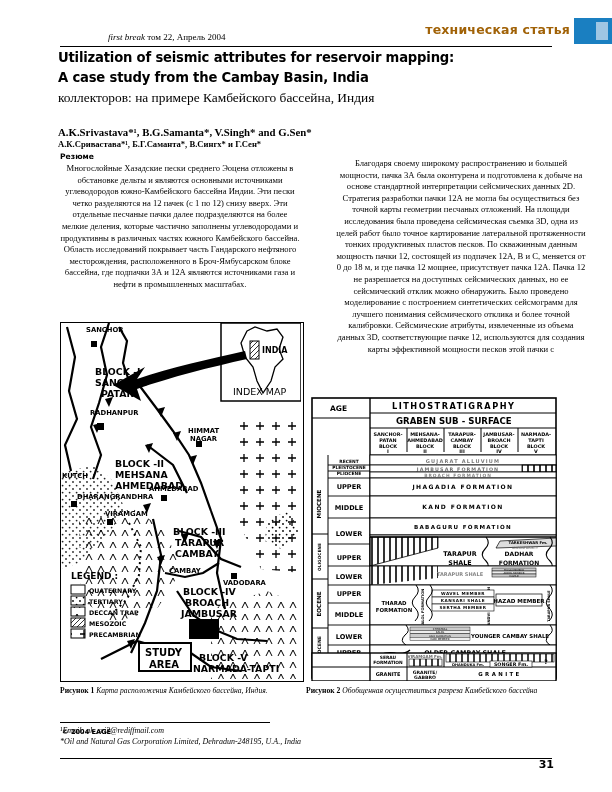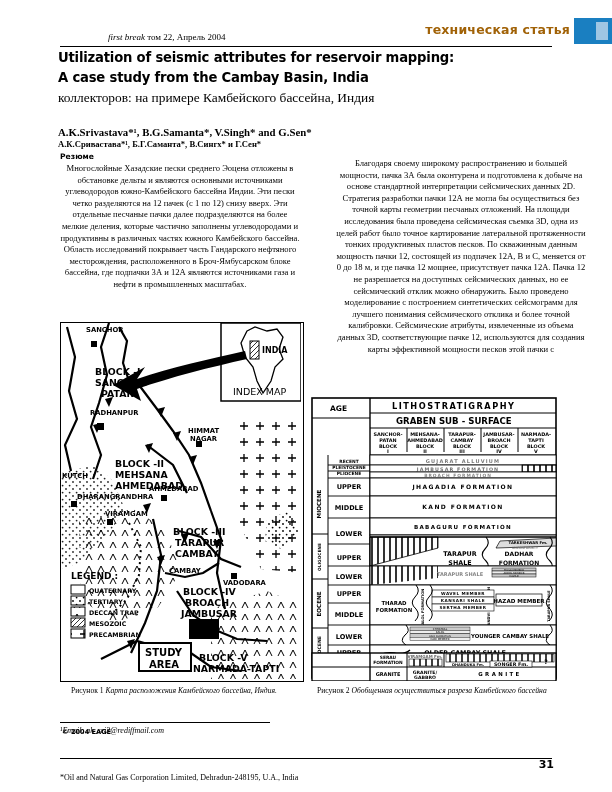--- a/index.html
+++ b/index.html
@@ -34,26 +34,26 @@
   .fig1{position:absolute;left:60px;top:322px;width:242px;height:358px;border:1.2px solid #000;background:#fff;overflow:hidden;}
   .fig1 svg{display:block;}
 
   
   .fig2{position:absolute;left:310px;top:396px;width:248px;height:284px;}
   .fig2 svg{display:block;}
 
   
   .capL{position:absolute;left:60px;top:686px;width:235px;font-size:7.6px;line-height:10px;}
   .capR{position:absolute;left:306px;top:686px;width:250px;font-size:7.6px;line-height:10px;}
-  .cap-b{font-weight:normal;font-style:normal;margin-left:11px;}
+  .cap-b{font-weight:bold;font-style:normal;}
   .cap-i{font-style:italic;}
 
   .fn-rule{position:absolute;left:60px;top:722px;width:210px;height:1px;background:#000;}
   .fn1{position:absolute;left:60px;top:726px;font-size:8px;font-style:italic;}
-  .fn2{position:absolute;left:60px;top:773px;font-size:8px;}
+  .fn2{position:absolute;left:60px;top:737px;font-size:8px;font-style:italic;}
 
   .foot-rule{position:absolute;left:60px;top:758px;width:492px;height:1px;background:#000;}
   .copy{position:absolute;left:62px;top:728px;font-family:"DejaVu Sans",sans-serif;font-size:6.6px;font-weight:bold;}
   .pageno{position:absolute;right:58px;top:758px;font-family:"DejaVu Sans",sans-serif;font-size:11px;font-weight:bold;}
 </style>
 </head>
 <body>
 
 <div class="page">
 

